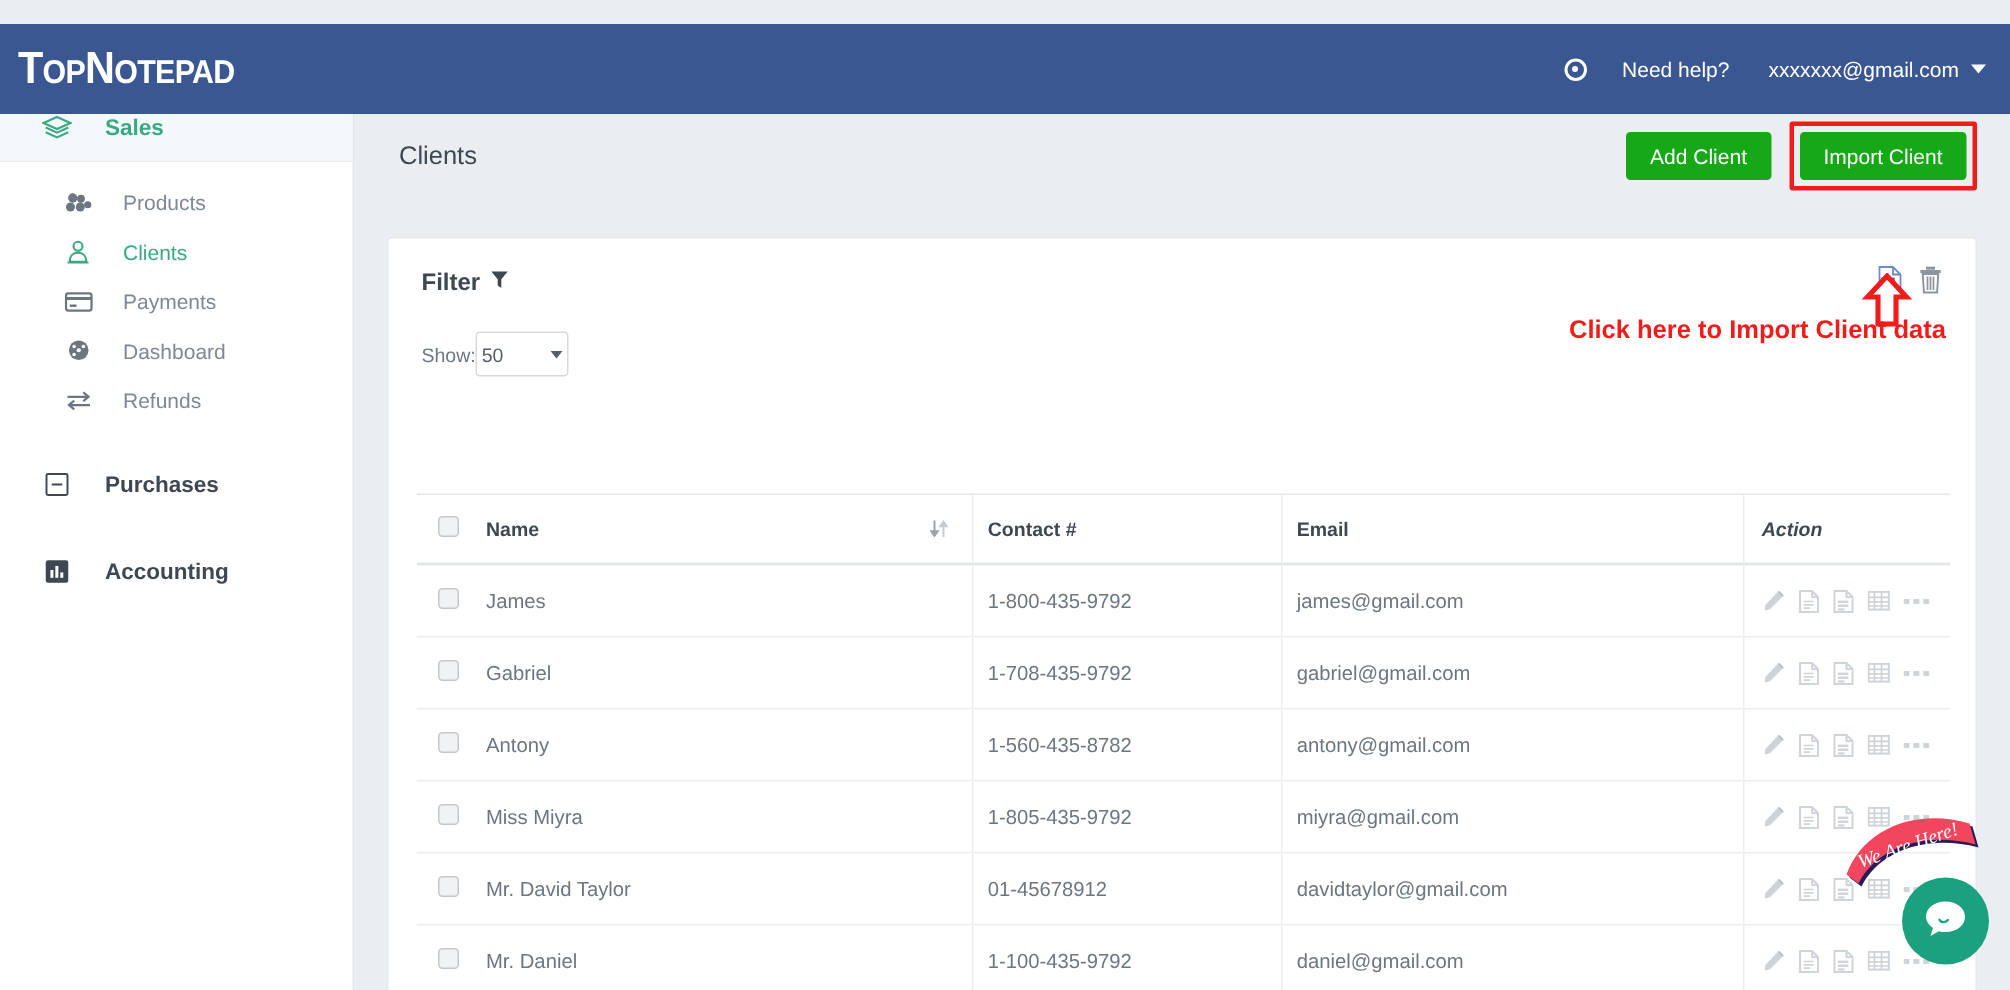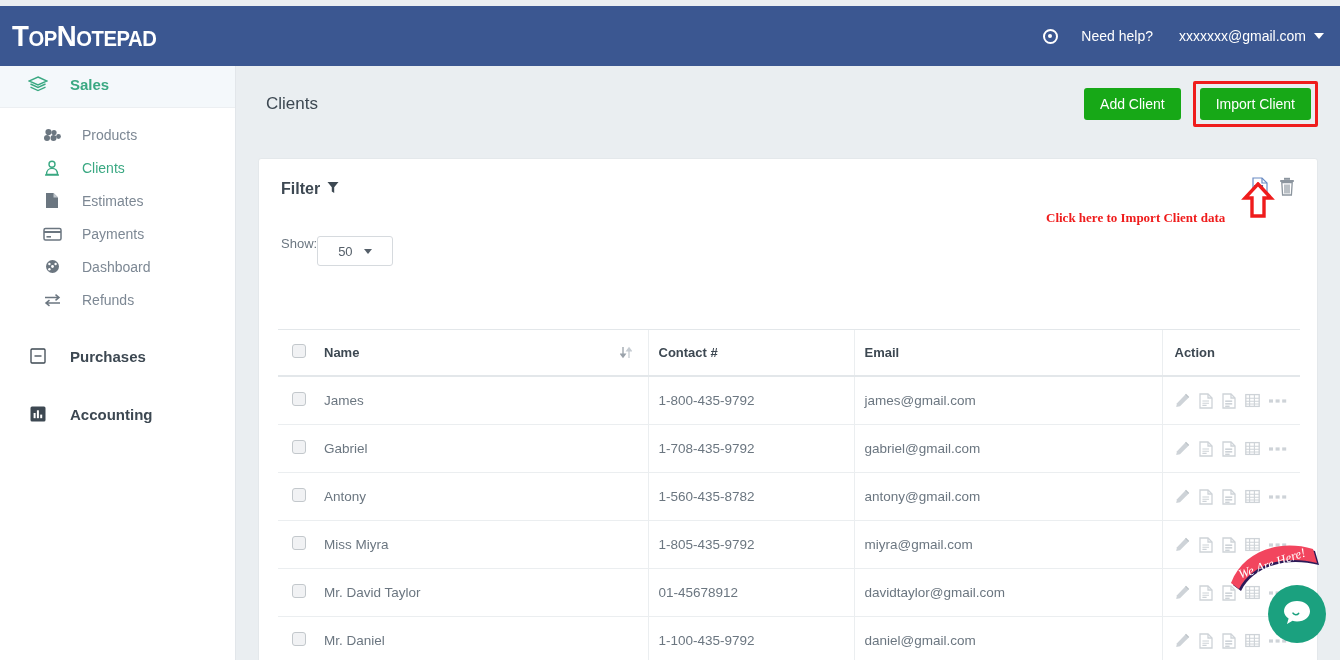--- a/index.html
+++ b/index.html
@@ -6,21 +6,21 @@
   html, body {
     margin: 0; padding: 0;
     width: 1340px; height: 660px;
     overflow: hidden;
     font-family: "Liberation Sans", sans-serif;
     background: #eaeef1;
   }
 
   
   .topbar {
-    position: absolute; top: 6px; left: 0;
+    position: absolute; top: 16px; left: 0;
     width: 1340px; height: 60px;
     background: #3b5791;
     display: flex; align-items: center;
     z-index: 40;
   }
   .logo {
     margin-left: 12px;
     color: #ffffff;
     font-size: 30px;
     font-weight: bold;
@@ -66,21 +66,21 @@
   }
   .nav-section {
     height: 48px;
     display: flex; align-items: center;
     padding-left: 28px;
     gap: 22px;
     cursor: pointer;
   }
   .nav-section.active {
     background: #f4f8fb;
-    border-top: 2px solid #4c1d95;
+    border-top: 4px solid #4c1d95;
     border-bottom: 1px solid #eceff2;
   }
   .nav-section .label { font-size: 15px; font-weight: bold; }
   .nav-section.active .label { color: #3aa882; }
   .nav-section .label.dark { color: #3d4852; }
   .nav-icon { width: 20px; display: flex; align-items: center; justify-content: center; }
 
   .nav-sub {
     height: 33px;
     display: flex; align-items: center;
@@ -118,22 +118,22 @@
   }
 
   
   .anno-arrow {
     position: absolute; left: 1005px; top: 122px;
     width: 34px; height: 36px;
     z-index: 30;
   }
   .anno-text {
     position: absolute; left: 810px; top: 150px;
-    color: #ef1c1c; font-size: 13px; font-weight: bold;
-    white-space: nowrap; z-index: 30; font-family: Liberation Serif, serif;
+    color: #ef1c1c; font-size: 17px; font-weight: bold;
+    white-space: nowrap; z-index: 30;
   }
 
   
   .card {
     position: absolute; left: 22px; top: 98px;
     width: 1060px; height: 510px;
     background: #ffffff;
     border: 1px solid #e4e8eb;
     border-radius: 3px;
   }
@@ -143,24 +143,24 @@
   }
   .filter-label { font-size: 16px; font-weight: bold; color: #3d4852; display: flex; align-items: center; gap: 7px; cursor: pointer; }
   .card-top-icons { margin-left: auto; display: flex; align-items: center; gap: 11px; }
 
   .show-row {
     display: flex; align-items: center; 
     padding: 20px 0 0 22px;
   }
   .show-label { font-size: 13px; color: #6b7680; }
   .select-box {
-    width: 76px; height: 30px;
+    width: 62px; height: 30px;
     border: 1px solid #d6dade; border-radius: 3px;
     background: #fff; display: flex; align-items: center;
-    padding: 0 20px; cursor: pointer; margin-top: 16px;
+    padding: 0 3px; cursor: pointer;
   }
   .select-val { font-size: 13px; color: #555f69; }
   .select-caret {
     margin-left: auto;
     width: 0; height: 0;
     border-left: 4px solid transparent;
     border-right: 4px solid transparent;
     border-top: 5px solid #555f69;
   }
 
@@ -182,21 +182,21 @@
   table.clients td {
     font-size: 13.5px; color: #6b7680;
     padding: 15px 10px 15px 0;
     border-bottom: 1px solid #ebeef0;
     background: #fff;
   }
   .col-cb   { width: 46px; padding-left: 14px !important; }
   .col-name { width: 324px; }
   .col-ph   { width: 206px; padding-left: 10px !important; }
   .col-em   { width: 308px; padding-left: 10px !important; }
-  .col-ac   { width: 138px; padding-left: 12px !important; }
+  .col-ac   { width: 138px; padding-left: 12px !important; font-style: italic; }
   table.clients th.col-ph, table.clients th.col-em,
   table.clients td.col-ph, table.clients td.col-em {
     border-left: 1px solid #ebeef0;
   }
   table.clients th.col-ac, table.clients td.col-ac { border-left: 1px solid #ebeef0; }
   .th-name-inner { display: flex; align-items: center; }
   .sort-ico { margin-left: auto; margin-right: 6px; display: inline-flex; }
   .cbox {
     width: 14px; height: 14px;
     border: 1px solid #c3c8cc; border-radius: 3px;
@@ -270,29 +270,20 @@
     <span class="sub-icon">
       <svg width="18" height="16" viewBox="0 0 18 16">
         <circle cx="9" cy="4.2" r="3" fill="none" stroke="#3aa882" stroke-width="1.4"></circle>
         <path d="M3.5 14.5 C3.5 10.4 6 8.4 9 8.4 C12 8.4 14.5 10.4 14.5 14.5 Z" fill="none" stroke="#3aa882" stroke-width="1.4"></path>
         <path d="M2 15 L16 15" stroke="#3aa882" stroke-width="1.4"></path>
       </svg>
     </span>
     <span class="label">Clients</span>
   </div>
 
-  <div class="nav-sub">
-    <span class="sub-icon">
-      <svg width="14" height="17" viewBox="0 0 14 17">
-        <path d="M1 1 H8.5 L13 5.5 V16 H1 Z" fill="#6b7680"></path>
-        <path d="M8.5 1 V5.5 H13 Z" fill="#c2c8ce"></path>
-      </svg>
-    </span>
-    <span class="label">Estimates</span>
-  </div>
 
 
   <div class="nav-sub">
     <span class="sub-icon">
       <svg width="19" height="14" viewBox="0 0 19 14">
         <rect x="1" y="1.5" width="17" height="11.5" rx="1.5" fill="none" stroke="#6b7680" stroke-width="1.5"></rect>
         <rect x="1" y="4" width="17" height="2" fill="#6b7680"></rect>
         <rect x="3.5" y="9" width="4.5" height="1.6" fill="#6b7680"></rect>
       </svg>
     </span>

